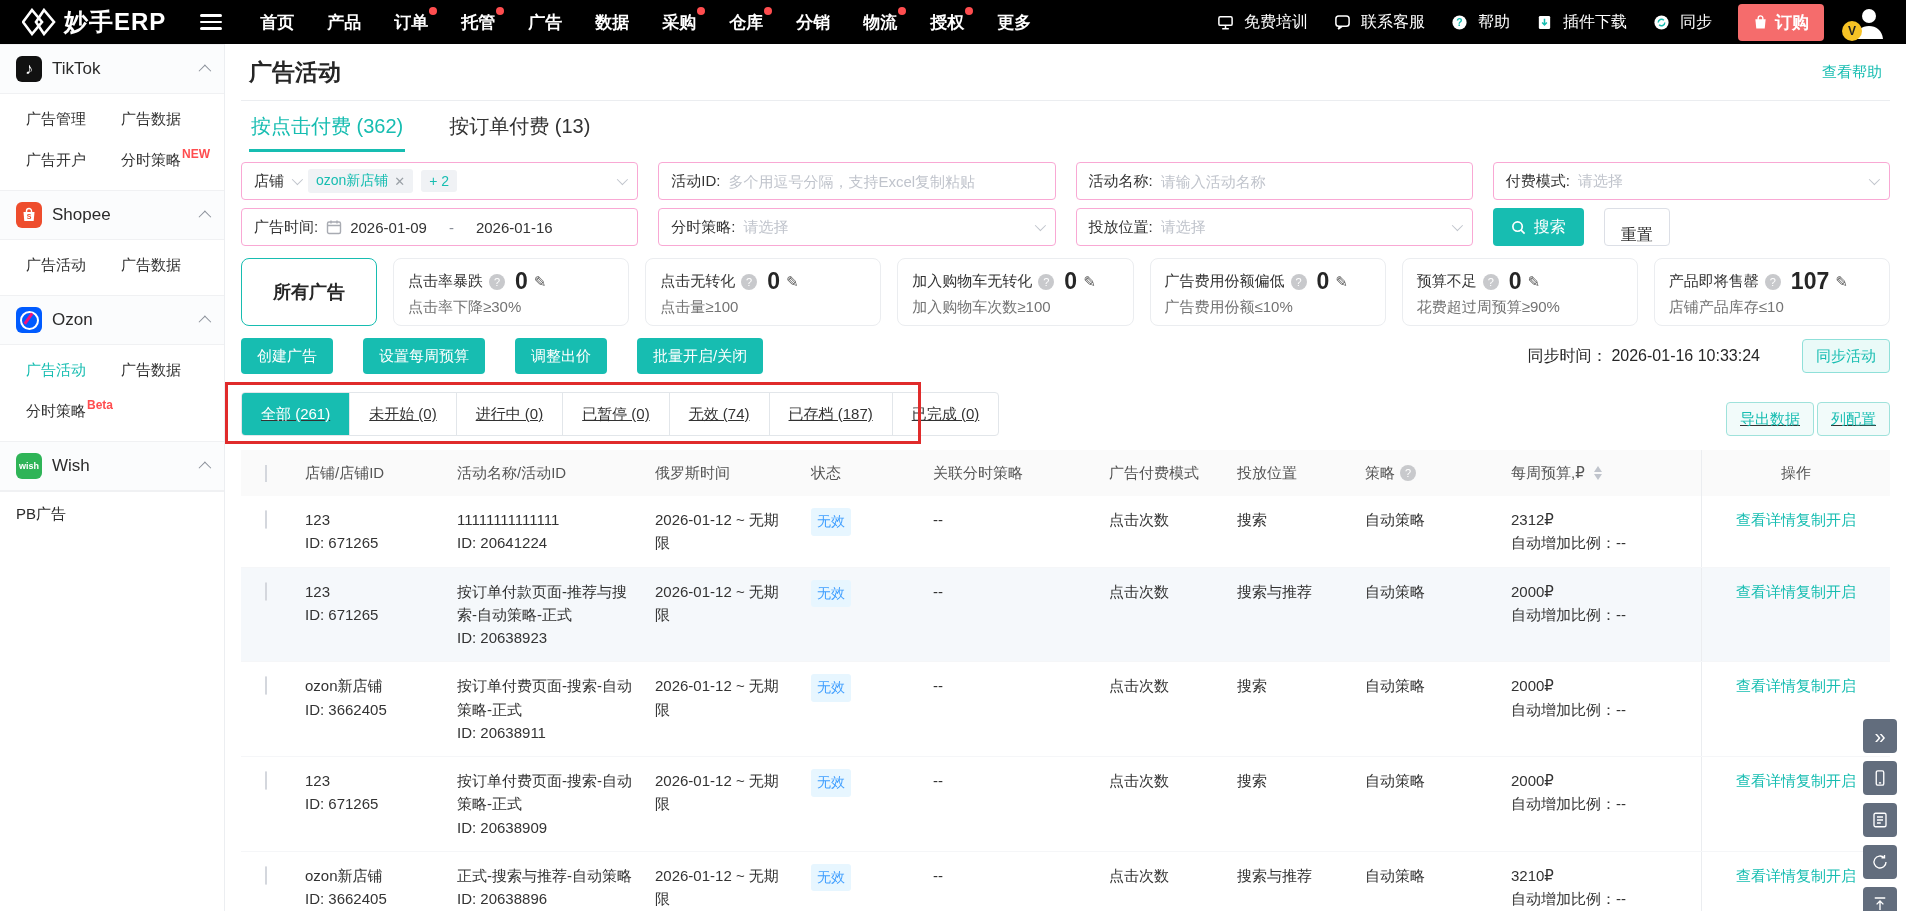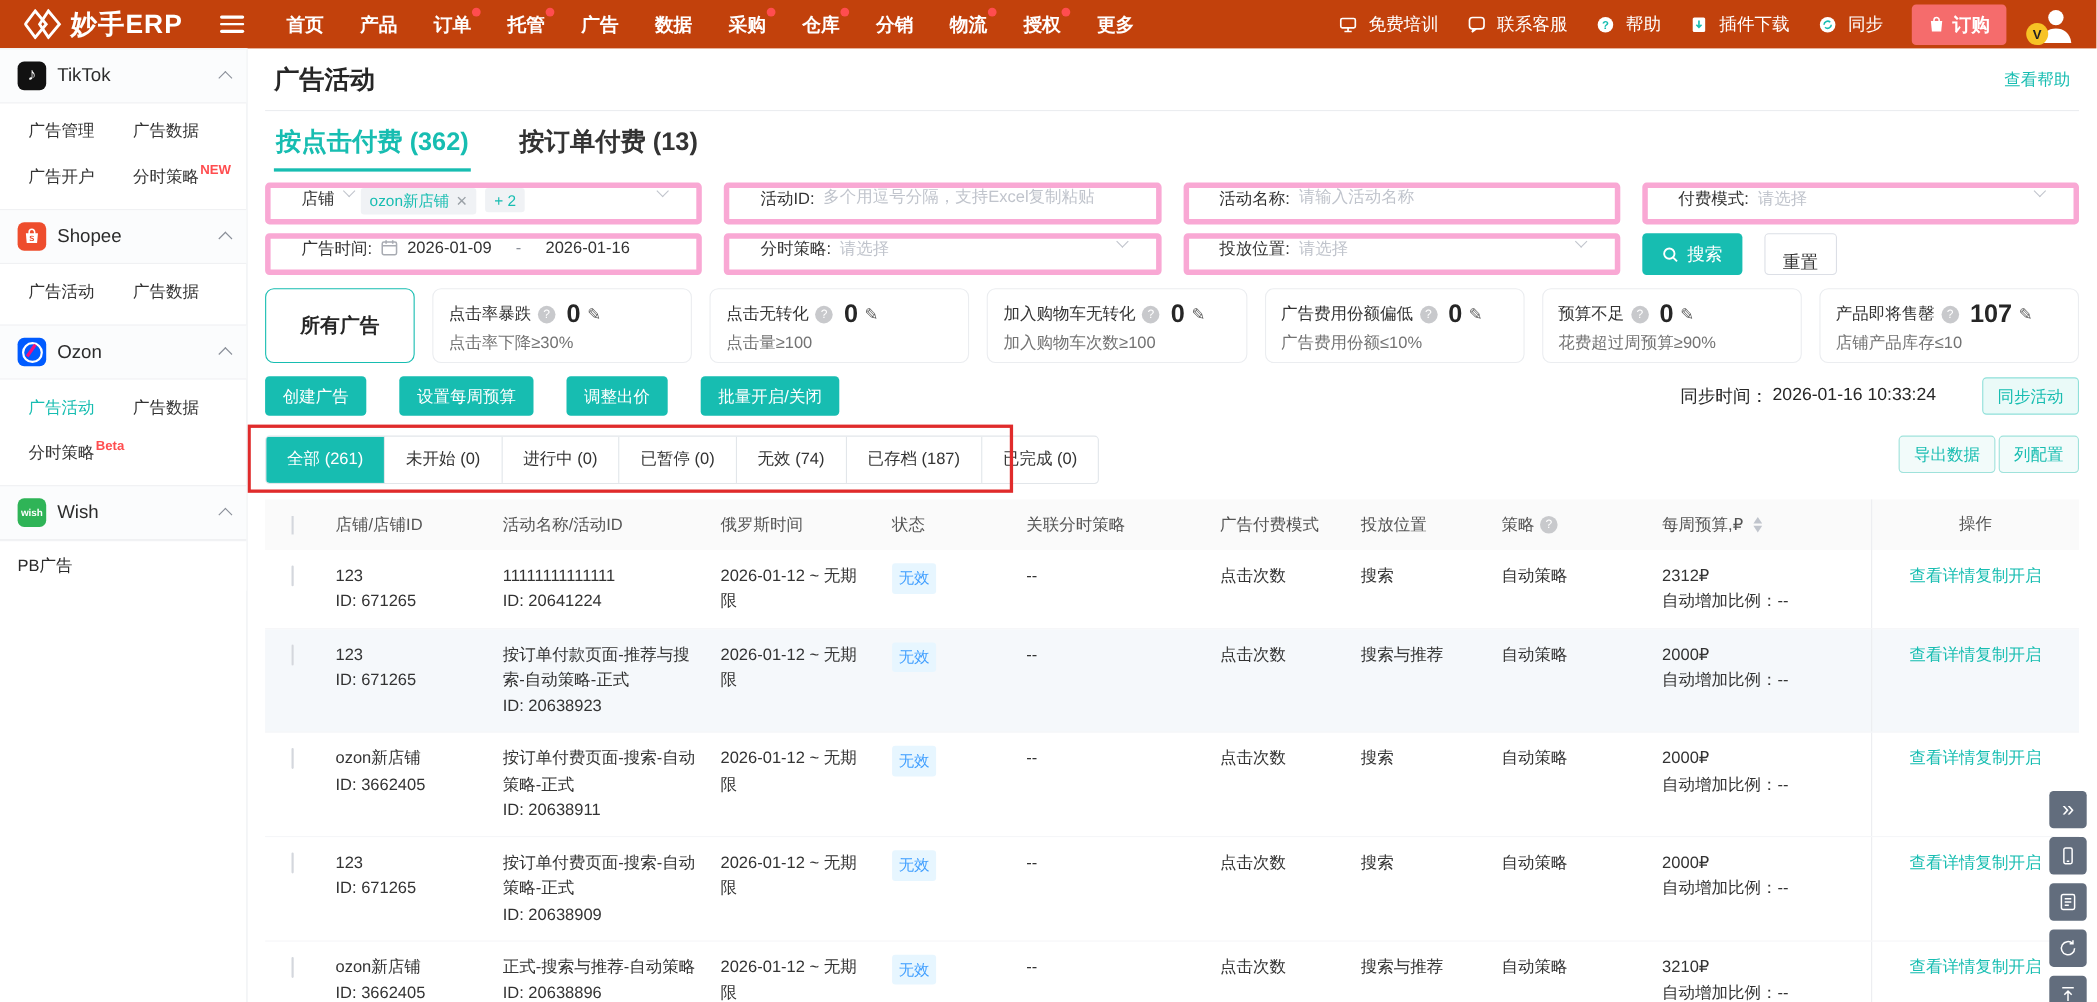--- a/index.html
+++ b/index.html
@@ -1,20 +1,20 @@
 <!DOCTYPE html>
 <html><head>
 <meta charset="utf-8">
 <style>
   * { margin:0; padding:0; box-sizing:border-box; }
   html,body { width:1906px; height:911px; overflow:hidden;
     font-family:"Liberation Sans","DejaVu Sans",sans-serif; background:#fff; color:#333; }
 
   
-  .topbar { height:44px; background:#c2410c; display:flex; align-items:center;
+  .topbar { height:44px; background:#000000; display:flex; align-items:center;
     color:#fff; padding:0 18px 0 22px; }
   .logo { display:flex; align-items:center; gap:8px; }
   .logo-text { font-size:24px; font-weight:700; letter-spacing:1px; }
   .hamburger { width:22px; margin-left:34px; cursor:pointer; }
   .hamburger i { display:block; height:2.5px; background:#fff; margin:4px 0; border-radius:2px; }
   .topnav { display:flex; gap:33px; margin-left:38px; font-size:17px; font-weight:700; }
   .topnav .nav-item { position:relative; cursor:pointer; white-space:nowrap; }
   .dot { position:absolute; top:-4px; right:-9px; width:8px; height:8px;
     border-radius:50%; background:#ff4d4f; }
   .top-right { margin-left:auto; display:flex; align-items:center; gap:26px; font-size:16px; }
@@ -55,29 +55,29 @@
   .side-item.active { color:#17bdb1; }
   .mini-badge { color:#ff4d4f; font-size:12px; font-weight:700; position:relative; top:-7px;
     margin-left:1px; }
 
   
   .title-row { display:flex; justify-content:space-between; align-items:center;
     padding:13px 8px 12px; border-bottom:1px solid #ebedf0; }
   .page-title { font-size:23px; font-weight:600; color:#262626; }
   .help-link { color:#17bdb1; font-size:15px; cursor:pointer; }
   .tabs { display:flex; gap:42px; padding:0 8px; }
-  .tab { font-size:23px; color:#333; padding:12px 2px 9px; border-bottom:3px solid transparent;
-    cursor:pointer;font-weight:bold; }
+  .tab { font-size:20px; color:#333; padding:12px 2px 9px; border-bottom:3px solid transparent;
+    cursor:pointer; }
   .tab.active { color:#17bdb1; border-bottom-color:#17bdb1; }
 
   
   .filters { margin-top:10px; display:flex; flex-direction:column; gap:8px; }
   .filter-row { display:flex; gap:20px; align-items:center; }
-  .fbox { height:38px; border:5px solid #f9a8d4; border-radius:4px; background:#fff;
-    display:flex; align-items:flex-start; padding:0 28px; font-size:15px; gap:8px; min-width:0; }
+  .fbox { height:38px; border:1px solid #f9a8d4; border-radius:4px; background:#fff;
+    display:flex; align-items:center; padding:0 12px; font-size:15px; gap:8px; min-width:0; }
   .filter-row.r1 .fbox { flex:1; }
   .filter-row.r2 .fbox { flex:0 1 calc((100% - 60px) / 4); }
   .f-label { color:#333; white-space:nowrap; }
   .ph { color:#c0c4cc; white-space:nowrap; overflow:hidden; }
   .fbox input { border:none; outline:none; flex:1; font-size:15px; min-width:0;
     font-family:inherit; color:#333; }
   .fbox input::placeholder { color:#c0c4cc; }
   .caret-down { width:8px; height:8px; border-right:1.5px solid #c0c4cc;
     border-bottom:1.5px solid #c0c4cc; transform:rotate(45deg) translateY(-2px); flex:none; }
   .spacer { flex:1; }
@@ -114,21 +114,21 @@
   .action-row { display:flex; align-items:center; gap:30px; margin-top:12px; }
   .btn-teal { background:#17bdb1; color:#fff; border:none; height:36px; padding:0 16px;
     border-radius:4px; font-size:15px; cursor:pointer; font-family:inherit; }
   .sync-info { margin-left:auto; font-size:16px; color:#262626; display:flex;
     align-items:center; gap:4px; }
   .btn-sync { background:#eafaf8; border:1px solid #8fe0d9; color:#17bdb1; height:34px;
     padding:0 13px; border-radius:4px; font-size:15px; margin-left:12px; cursor:pointer;
     font-family:inherit; }
 
   
-  .status-row { display:flex; align-items:flex-start; margin-top:18px; position:relative; }
+  .status-row { display:flex; align-items:flex-end; margin-top:18px; position:relative;text-decoration:underline; }
   .red-box { position:absolute; left:-16px; top:-10px; width:696px; height:62px;
     border:3.5px solid #e02b2b; pointer-events:none; }
   .seg { display:flex; border:1px solid #e2e6ea; border-radius:4px; overflow:hidden;
     background:#fff; }
   .seg-item { padding:0 19px; height:42px; line-height:42px; font-size:15px; color:#333;
     border-right:1px solid #e2e6ea; cursor:pointer; white-space:nowrap; }
   .seg-item:last-child { border-right:none; }
   .seg-item.active { background:#17bdb1; color:#fff; }
   .table-tools { margin-left:auto; display:flex; gap:3px; }
   .btn-ghost { background:#f2fbfa; border:1px solid #9fe2db; color:#17bdb1; height:34px;

